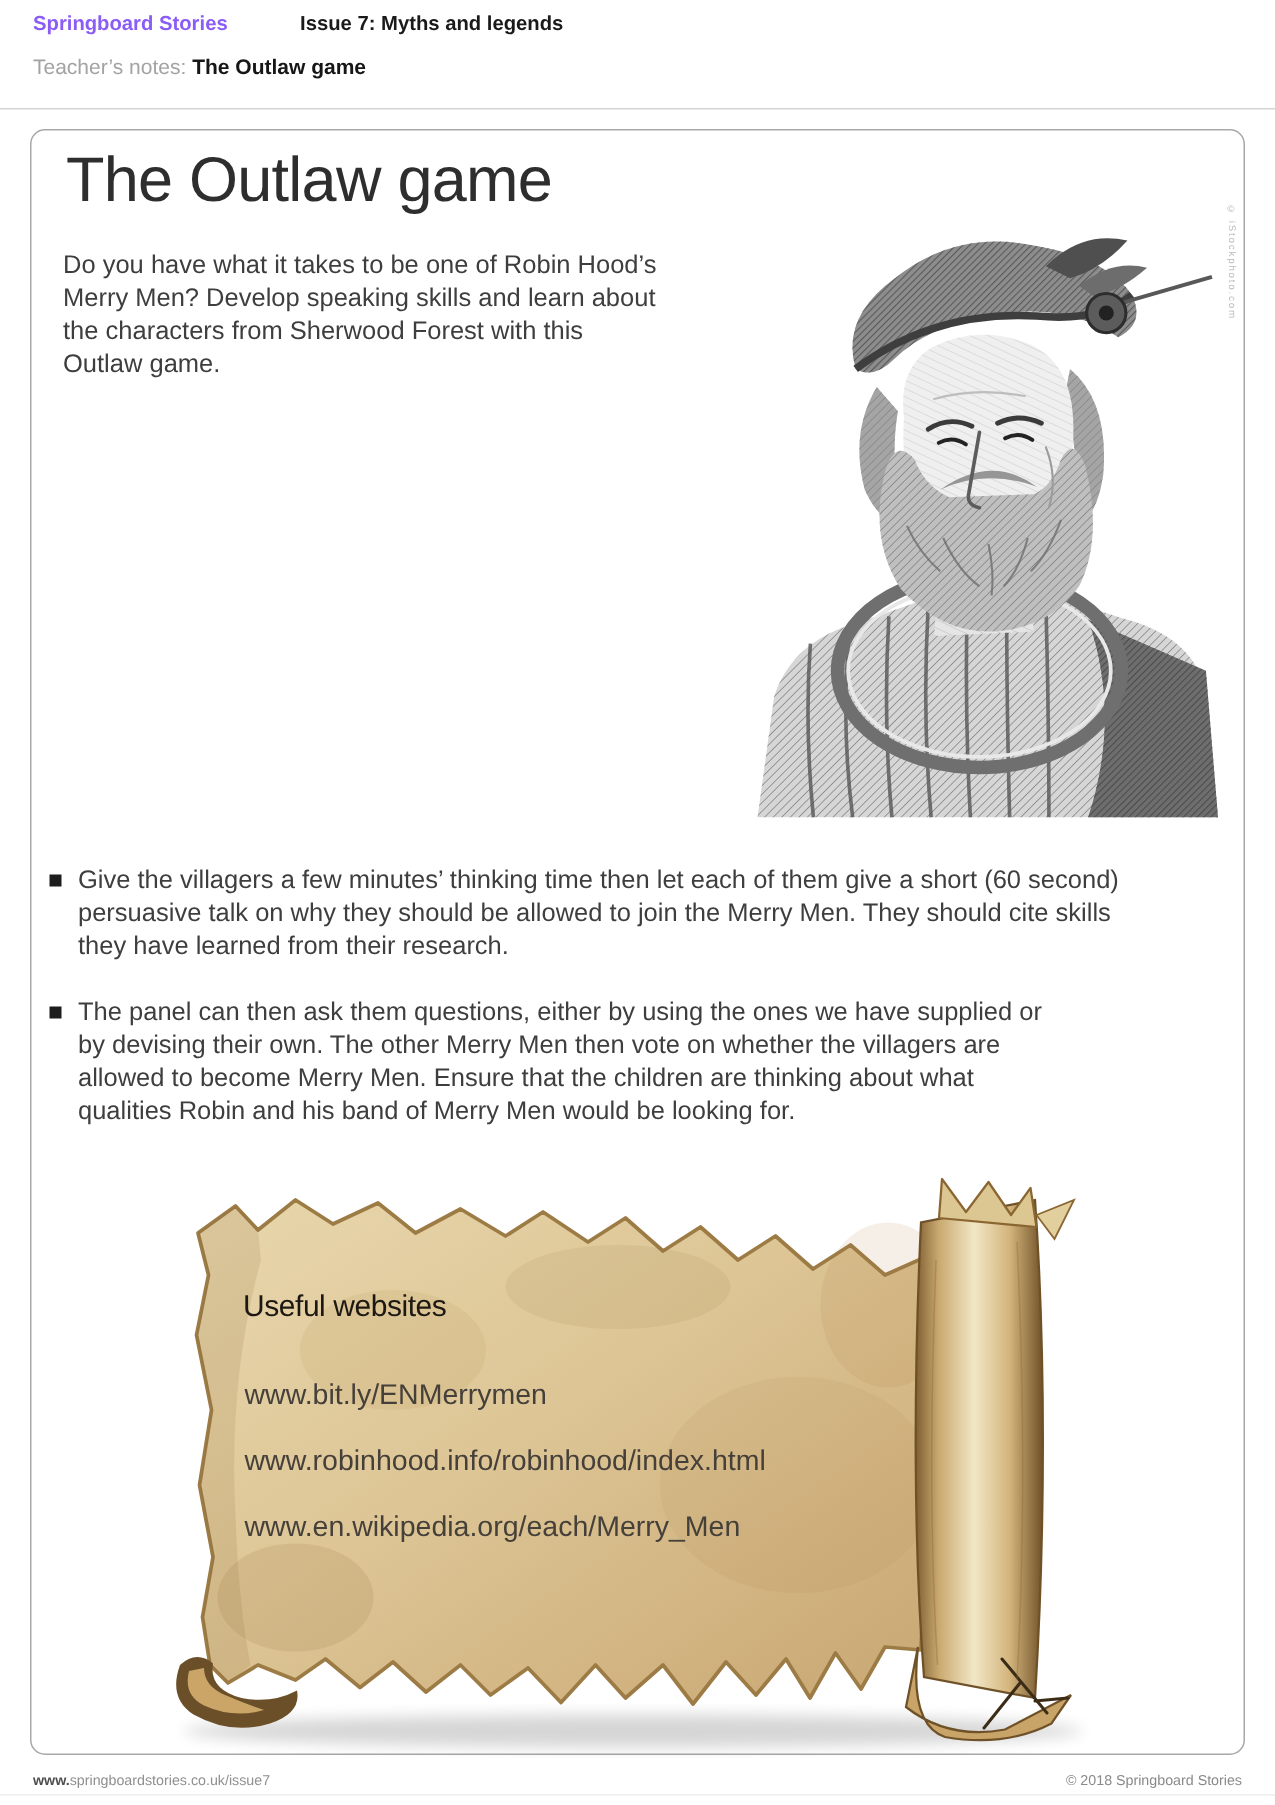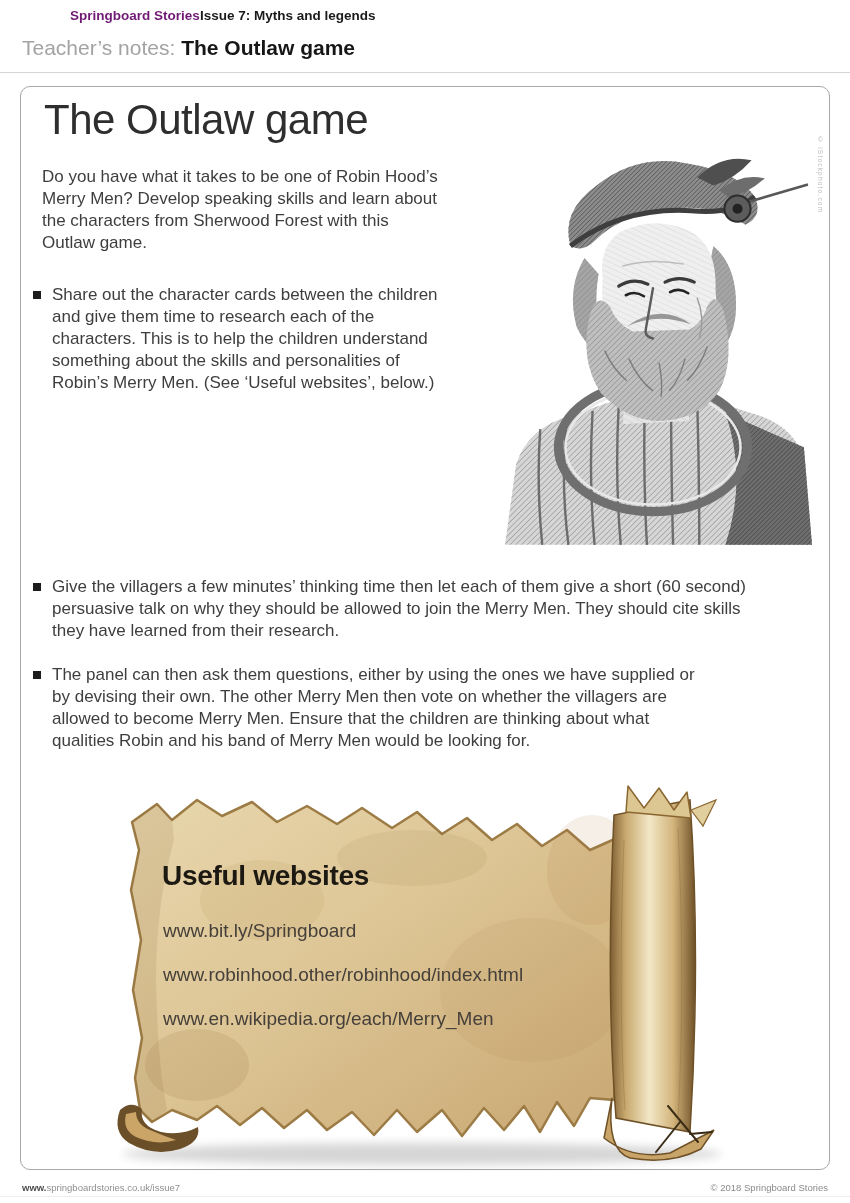--- a/index.html
+++ b/index.html
@@ -4,23 +4,23 @@
 <style>
   html,body{margin:0;padding:0;background:#ffffff;}
   .page{
     position:relative;
     width:850px;height:1203px;
     background:#ffffff;
     font-family:"Liberation Sans", sans-serif;
     overflow:hidden;
   }
   
-  .brand{position:absolute;left:22px;top:8px;font-size:13.5px;font-weight:700;color:#701a75;margin-left:48px;}
+  .brand{position:absolute;left:22px;top:8px;font-size:13.5px;font-weight:700;color:#8b5cf6;}
   .issue{position:absolute;left:200px;top:8px;font-size:13.5px;font-weight:700;color:#1a1a1a;}
-  .notes-line{position:absolute;left:22px;top:36px;font-size:21px;}
+  .notes-line{position:absolute;left:22px;top:36px;font-size:14px;}
   .notes-label{color:#a3a3a3;font-weight:400;}
   .notes-title{color:#161616;font-weight:700;}
   .header-rule{position:absolute;left:0;top:72px;width:850px;height:1px;background:#d4d4d4;}
   
   .content-box{
     position:absolute;left:20px;top:86px;width:808px;height:1082px;
     border:1px solid #a8a8a8;border-radius:10px;background:#ffffff;
   }
   .doc-title{position:absolute;left:44px;top:96px;font-size:42px;font-weight:400;color:#2e2e2e;letter-spacing:-0.5px;}
   .intro{position:absolute;left:42px;top:166px;width:400px;font-size:17px;line-height:22px;color:#3e3e3e;}
@@ -33,21 +33,21 @@
   .b3{top:576px;width:715px;}
   .b4{top:664px;width:660px;}
   
   .portrait{position:absolute;left:500px;top:126px;width:312px;height:420px;}
   .img-credit{
     position:absolute;left:817px;top:136px;height:140px;
     writing-mode:vertical-rl;font-size:6.5px;letter-spacing:1.2px;color:#b9b9b9;
   }
   
   .scroll-art{position:absolute;left:112px;top:780px;width:636px;height:392px;}
-  .ws-heading{position:absolute;left:162px;top:860px;font-size:28px;font-weight:700;color:#1c1812;letter-spacing:-0.3px;}
+  .ws-heading{position:absolute;left:162px;top:860px;font-size:20px;font-weight:400;color:#1c1812;letter-spacing:-0.3px;}
   .ws-link{position:absolute;left:163px;font-size:19px;color:#46403a;}
   .ws1{top:920px;}
   .ws2{top:964px;}
   .ws3{top:1008px;}
   
   .footer-left{position:absolute;left:22px;top:1182px;font-size:9.5px;}
   .footer-left .pre{color:#4d4d4d;font-weight:700;}
   .footer-left .rest{color:#8f8f8f;}
   .footer-right{position:absolute;right:22px;top:1182px;font-size:9.5px;color:#8a8a8a;}
   .bottom-rule{position:absolute;left:0;top:1196px;width:850px;height:1px;background:#ededed;}
@@ -63,21 +63,20 @@
     <span class="notes-label">Teacher’s notes: </span><span class="notes-title">The Outlaw game</span>
   </div>
   <div class="header-rule"></div>
 
   <div class="content-box"></div>
 
   <div class="doc-title">The Outlaw game</div>
 
   <div class="intro">Do you have what it takes to be one of Robin Hood’s Merry Men? Develop speaking skills and learn about the  characters from Sherwood Forest with this Outlaw game.</div>
 
-  <div class="bullet b1">Share out the character cards between the children and give them time to research each of the characters. This is to help the children understand something about the skills and personalities of Robin’s Merry Men. (See ‘Useful websites’, below.)</div>
   <div class="bullet b3">Give the villagers a few minutes’ thinking time then let each of them give a short (60 second) persuasive talk on why they should be allowed to join the Merry Men. They should cite skills they have learned from their research.</div>
   <div class="bullet b4">The panel can then ask them questions, either by using the ones we have supplied or by devising their own. The other Merry Men then vote on whether the villagers are allowed to become Merry Men. Ensure that the children are thinking about what qualities Robin and his band of Merry Men would be looking for.</div>
 
   <svg class="portrait" viewBox="0 0 310 415" xmlns="http://www.w3.org/2000/svg">
     <defs>
       <pattern id="ht" width="4" height="4" patternUnits="userSpaceOnUse" patternTransform="rotate(45)">
         <line x1="0" y1="0" x2="0" y2="4" stroke="#7d7d7d" stroke-width="1.1"></line>
       </pattern>
       <pattern id="htd" width="3.2" height="3.2" patternUnits="userSpaceOnUse" patternTransform="rotate(45)">
         <line x1="0" y1="0" x2="0" y2="3.2" stroke="#4c4c4c" stroke-width="1.5"></line>
@@ -200,22 +199,22 @@
       <path d="M578 354 L600 352"></path>
     </g>
 
     <g stroke="#8a6630" stroke-width="1" opacity="0.35" fill="none">
       <path d="M512 60 C508 160 508 250 513 330"></path>
       <path d="M566 48 C571 150 571 250 566 340"></path>
     </g>
   </svg>
 
   <div class="ws-heading">Useful websites</div>
-  <div class="ws-link ws1">www.bit.ly/Springboard</div>
-  <div class="ws-link ws2">www.robinhood.other/robinhood/index.html</div>
+  <div class="ws-link ws1">www.bit.ly/ENMerrymen</div>
+  <div class="ws-link ws2">www.robinhood.info/robinhood/index.html</div>
   <div class="ws-link ws3">www.en.wikipedia.org/each/Merry_Men</div>
 
   <div class="footer-left">
     <span class="pre">www.</span><span class="rest">springboardstories.co.uk/issue7</span>
   </div>
   <div class="footer-right">© 2018 Springboard Stories</div>
   <div class="bottom-rule"></div>
 
 </div>
 

